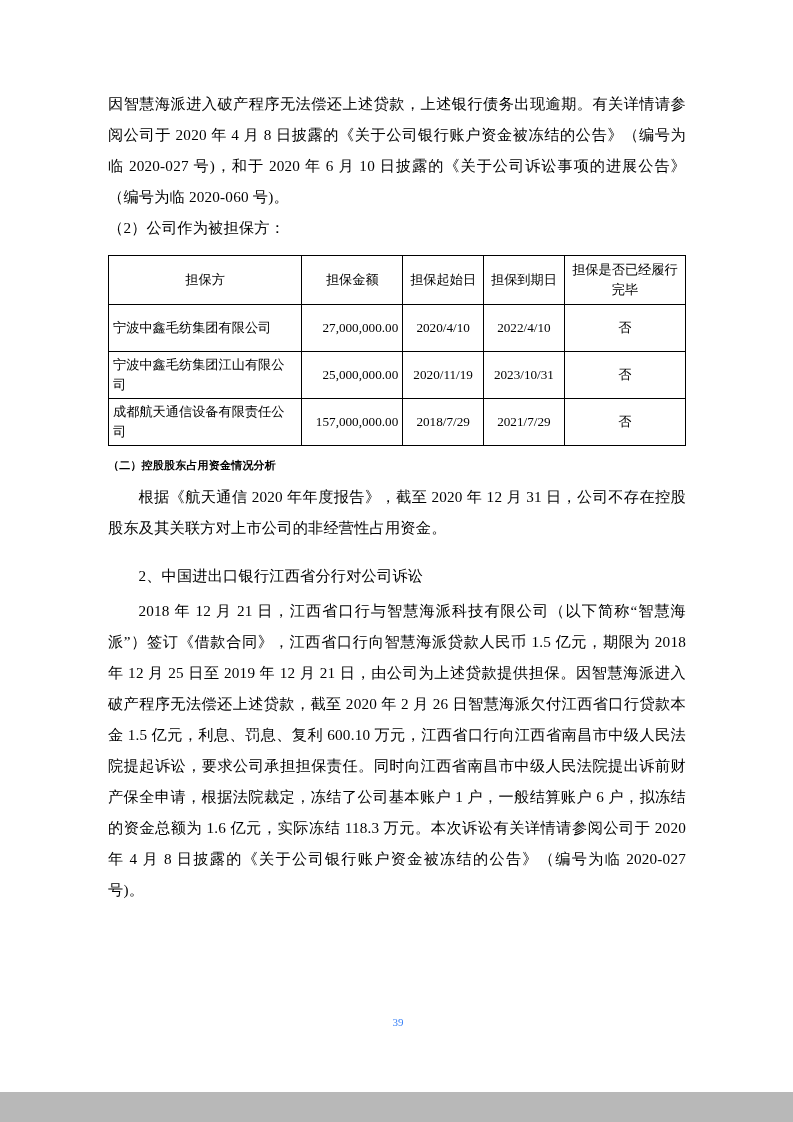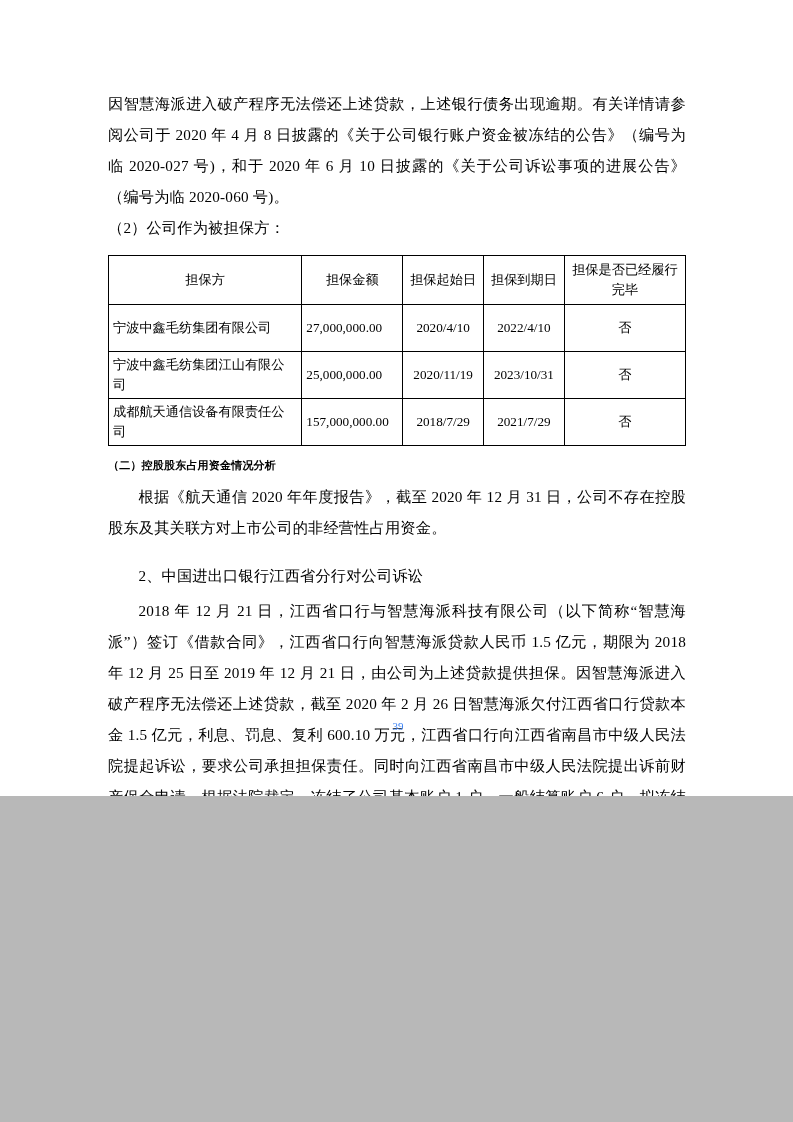--- a/index.html
+++ b/index.html
@@ -6,21 +6,21 @@
     margin: 0;
     padding: 0;
     background: #b8b8b8;
   }
   body {
     font-family: "Liberation Serif", "DejaVu Serif", serif;
   }
   .page {
     position: relative;
     width: 793px;
-    height: 796px;
+    height: 1092px;
     background: #ffffff;
     margin: 0 auto;
     box-sizing: border-box;
     overflow: hidden;
     text-decoration: underline;
   }
   .content {
     position: absolute;
     left: 108px;
     top: 88px;
@@ -65,21 +65,21 @@
   }
   table.guarantee th {
     text-align: center;
     height: 42px;
   }
   td.c-name {
     text-align: left;
     height: 40px;
   }
   td.c-amount {
-    text-align: left;
+    text-align: right;
     padding-right: 8px;
   }
   td.c-center {
     text-align: center;
   }
   .page-number {
     position: absolute;
     left: 3px;
     right: 0;
     bottom: 64px;

